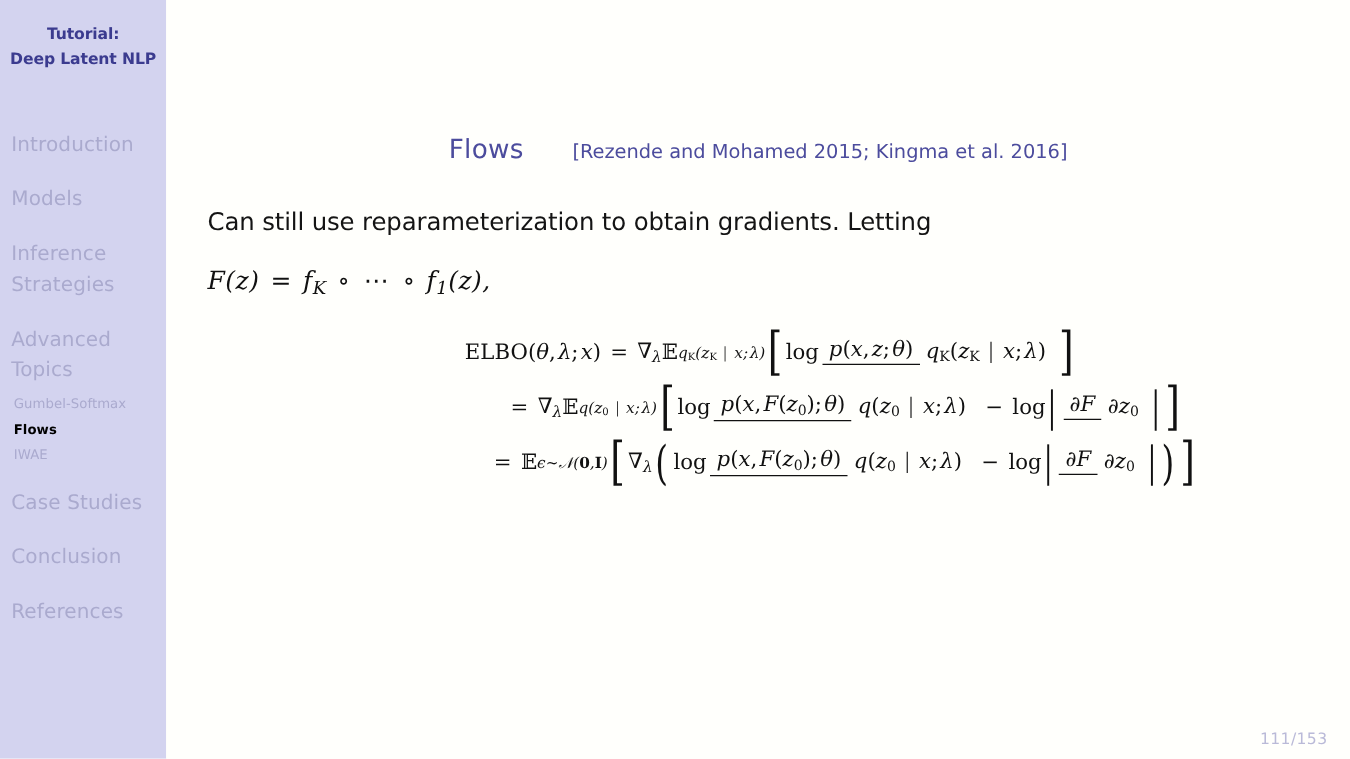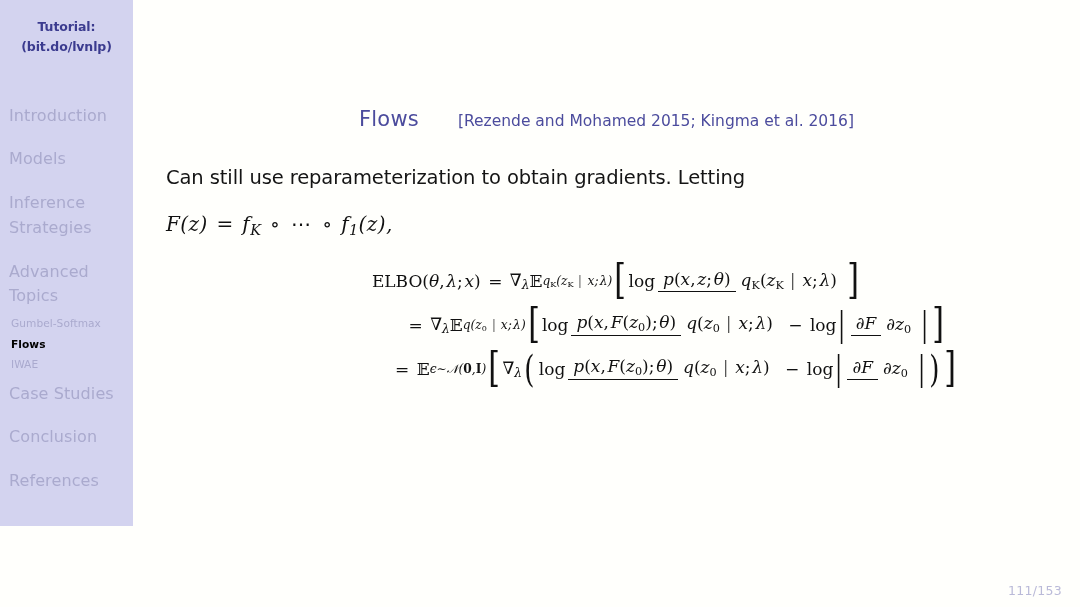--- a/index.html
+++ b/index.html
@@ -16,21 +16,21 @@
   }
   #slide {
     position: absolute;
     inset: 0;
     display: flex;
   }
 
   
   #sidebar {
     width: 133px;
-    height: 526px;
+    height: 607px;
     background: #d3d3ef;
     flex: 0 0 133px;
     position: relative;
   }
   #sidebar-title {
     padding-top: 17px;
     text-align: center;
     font-weight: bold;
     font-size: 12.5px;
     line-height: 1.62;
@@ -56,21 +56,21 @@
     font-size: 10.6px;
     line-height: 1.55;
     color: #aaaace;
     margin-bottom: 4px;
     letter-spacing: 0.05px;
   }
   .nav-sub.current {
     color: #000000;
     font-weight: bold;
   }
-  .nav-group { margin-bottom: 9px; }
+  .nav-group { margin-bottom: 17px; }
 
   
   #main {
     flex: 1 1 auto;
     position: relative;
     background: #fffffc;
   }
   #frame-title {
     text-align: center;
     margin-top: 107px;
@@ -209,21 +209,21 @@
 </style>
 </head>
 <body>
 
 <div id="slide">
 
   <div id="sidebar">
 
     <div id="sidebar-title">
       <div>Tutorial:</div>
-      <div>(bit.do/lvnlp)</div>
+      <div>Deep Latent NLP</div>
     </div>
 
     <div id="nav">
 
       <div class="nav-section">Introduction</div>
 
       <div class="nav-section">Models</div>
 
 
       <div class="nav-section two-line">Inference Strategies</div>

